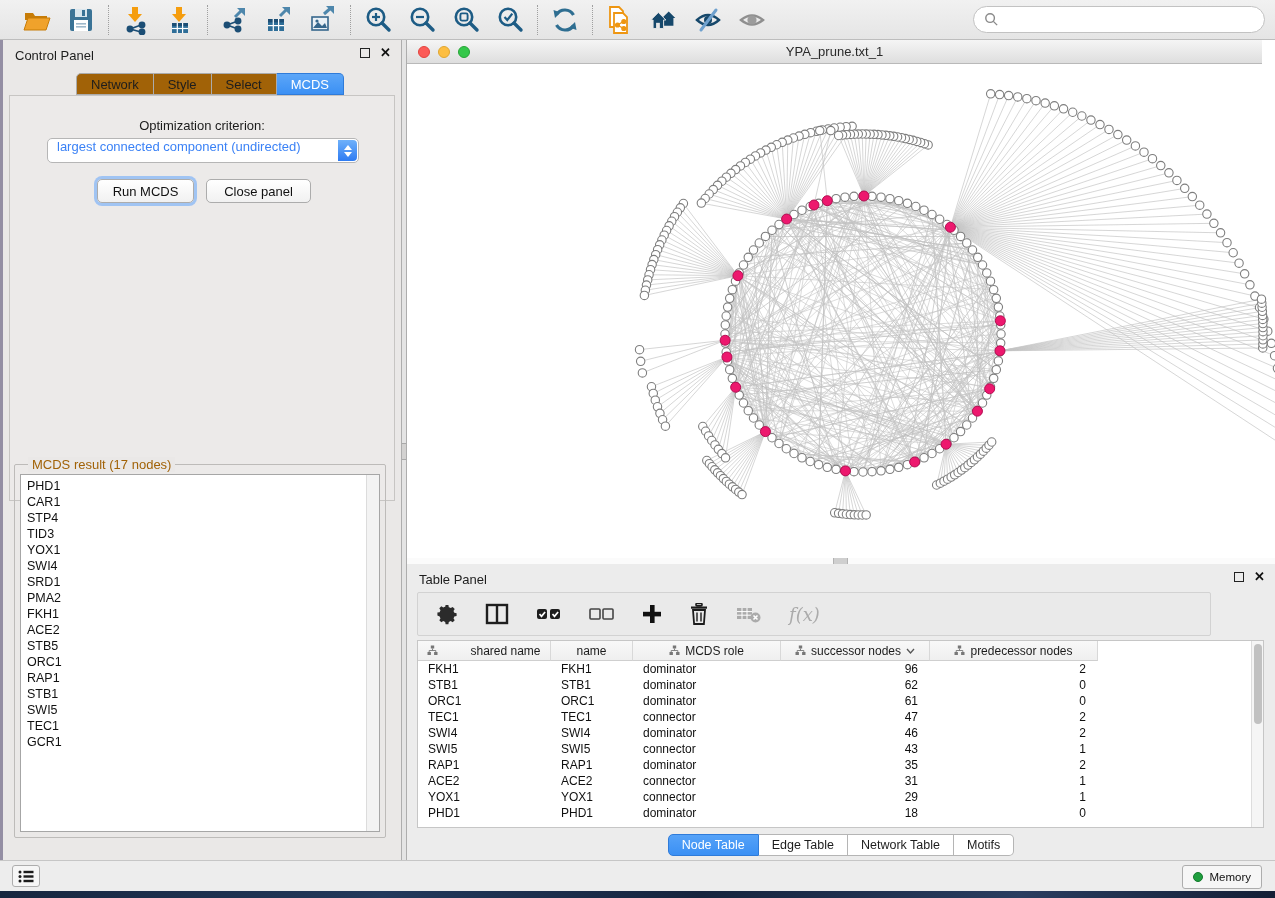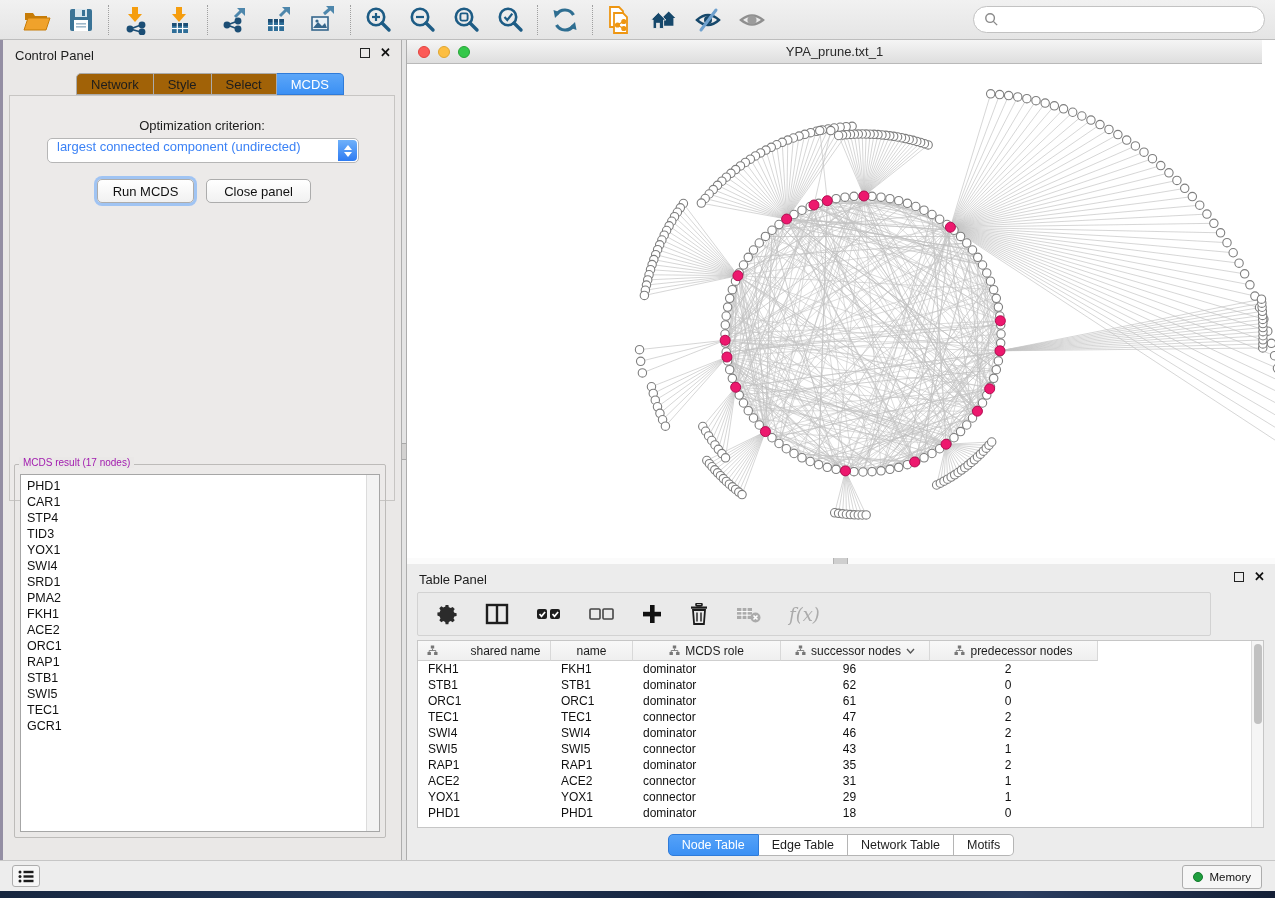--- a/index.html
+++ b/index.html
@@ -52,22 +52,22 @@
   .arr.up{border-bottom:5px solid #fff;}
   .arr.dn{border-top:5px solid #fff;}
   .btn{height:24px;background:linear-gradient(#FFFFFF,#F1F1F1);border:1px solid #ACACAC;
        border-radius:5px;font-size:13px;color:#111;display:flex;align-items:center;justify-content:center;
        font-family:"Liberation Sans",sans-serif;}
   .run-btn{position:absolute;left:87px;top:83px;width:97px;box-shadow:0 0 0 3px rgba(110,170,250,.6);}
   .closep-btn{position:absolute;left:196px;top:83px;width:105px;}
 
   .result-group{position:absolute;left:11px;top:424px;width:372px;height:374px;
                 border:1px solid #BDBBB9;border-radius:2px;}
-  .result-legend{position:absolute;left:4px;top:-8px;background:#EAE8E7;padding:0 4px;
-                 font-size:10px;color:#a21caf;}
+  .result-legend{position:absolute;left:13px;top:-8px;background:#EAE8E7;padding:0 4px;
+                 font-size:13px;color:#a16207;}
   .result-list{position:absolute;left:5px;top:9px;right:5px;bottom:5px;background:#fff;
                border:1px solid #A6A6A6;overflow:hidden;}
   .result-items{position:absolute;left:6px;top:3px;right:16px;}
   .result-item{font-size:12.5px;line-height:16px;color:#111;}
   .list-scroll{position:absolute;right:0;top:0;bottom:0;width:13px;background:#F3F3F3;
                border-left:1px solid #DCDCDC;}
 
   
   .v-split{position:absolute;left:401px;top:40px;width:6px;height:820px;background:#E4E4E4;
            border-left:1px solid #ADADAD;border-right:1px solid #ADADAD;}
@@ -98,21 +98,21 @@
   .fx-label{font-family:"DejaVu Serif","Liberation Serif",serif;font-style:italic;font-size:18px;color:#ABABAB;}
   .tbl-wrap{position:absolute;left:10px;top:76px;width:847px;height:188px;background:#fff;
             border:1px solid #C6C6C6;overflow:hidden;}
   .tbl-headrow{position:absolute;left:0;top:0;height:20px;display:flex;}
   .th{height:20px;background:linear-gradient(#F8F8F8,#EFEFEF);border-right:1px solid #D8D8D8;
       border-bottom:1px solid #CFCFCF;display:flex;align-items:center;justify-content:center;
       gap:5px;font-size:12px;color:#1c1c1c;}
   .tbl-body{position:absolute;left:0;top:20px;right:12px;}
   .trow{display:flex;height:16px;}
   .td{font-size:12px;line-height:16px;color:#101010;white-space:nowrap;overflow:hidden;}
-  .td.num{text-align:center;}
+  .td.num{text-align:right;}
   .tbl-scroll{position:absolute;right:0;top:0;bottom:0;width:12px;background:#F5F5F5;border-left:1px solid #DDD;}
   .tbl-thumb{position:absolute;left:1.5px;width:8px;border-radius:4px;background:#C1C1C1;}
   .tp-tabs{position:absolute;left:0;right:0;top:270px;display:flex;justify-content:center;}
   .tp-tab{height:22px;padding:0 13px;font-size:12.5px;line-height:21px;background:#fff;
           border:1px solid #B5B5B5;border-left-width:0;color:#1d1d1d;}
   .tp-tab.first{border-left-width:1px;border-radius:5px 0 0 5px;}
   .tp-tab.last{border-radius:0 5px 5px 0;}
   .tp-tab.sel{background:linear-gradient(#55A2F8,#3B90F4);border-color:#2F7BD9;color:#fff;}
 
   
@@ -334,20 +334,21 @@
             <div class="result-item">PHD1</div>
             <div class="result-item">CAR1</div>
             <div class="result-item">STP4</div>
             <div class="result-item">TID3</div>
             <div class="result-item">YOX1</div>
             <div class="result-item">SWI4</div>
             <div class="result-item">SRD1</div>
             <div class="result-item">PMA2</div>
             <div class="result-item">FKH1</div>
             <div class="result-item">ACE2</div>
+            <div class="result-item">STB5</div>
             <div class="result-item">ORC1</div>
             <div class="result-item">RAP1</div>
             <div class="result-item">STB1</div>
             <div class="result-item">SWI5</div>
             <div class="result-item">TEC1</div>
             <div class="result-item">GCR1</div>
           </div>
         <div class="list-scroll"></div>
       </div>
     </div>

